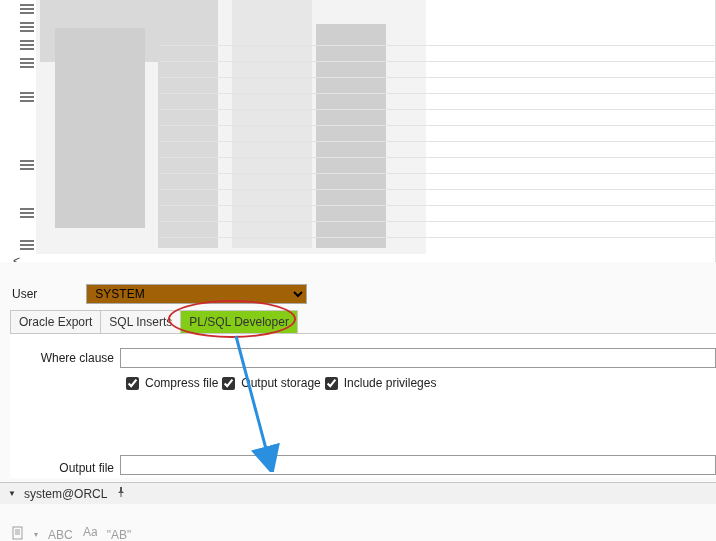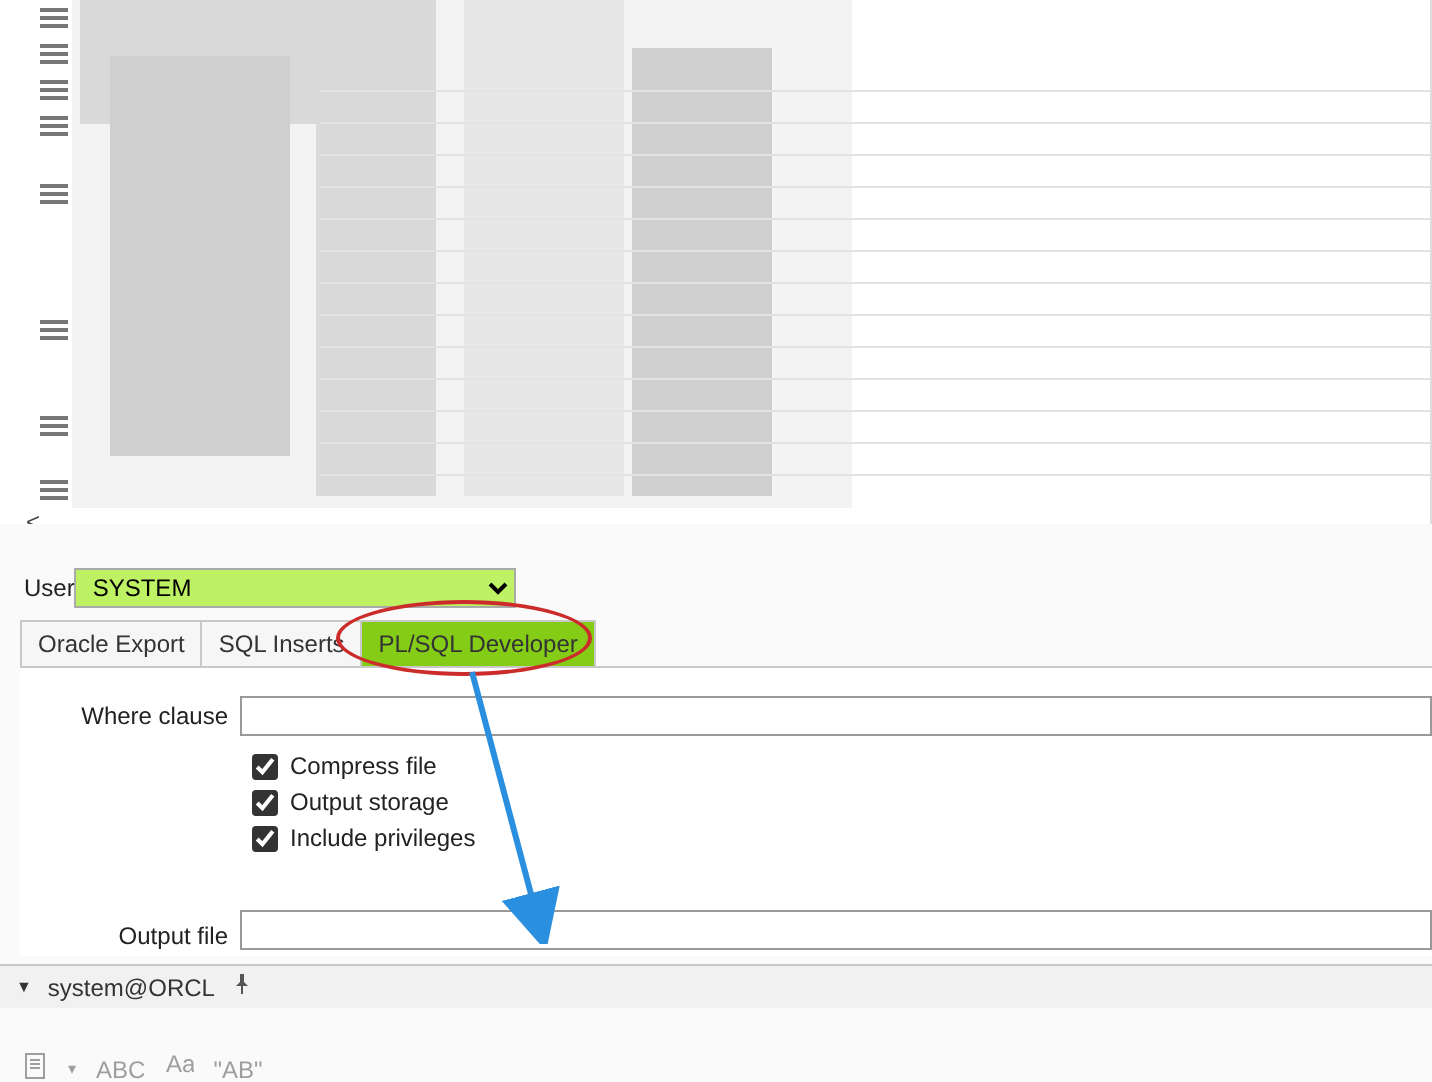--- a/index.html
+++ b/index.html
@@ -10,39 +10,39 @@
   .tree-area .blur { position: absolute; background: #e7e7e7; }
   .tree-area .blur.d1 { background: #d9d9d9; }
   .tree-area .blur.d2 { background: #cfcfcf; }
   .tree-area .blur.li { background: #f3f3f3; }
   .tree-icon { position: absolute; width: 14px; height: 11px; background: linear-gradient(#777 0 2px, transparent 2px 4px, #777 4px 6px, transparent 6px 8px, #777 8px 10px, transparent 10px); left: 20px; }
   .right-lines { position: absolute; left: 160px; right: 0; top: 30px; bottom: 10px; }
   .rl { height: 16px; border-bottom: 1px solid #e3e3e3; }
   .scroll-left-ind { position: absolute; left: 13px; top: 254px; color: #444; }
 
   
-  .user-row { position: absolute; left: 12px; top: 284px; display: flex; align-items: center; gap: 0; }
+  .user-row { position: absolute; left: 12px; top: 284px; display: flex; align-items: center; gap: 12px; }
   .user-row label { color: #222; }
-  .user-row select { width: 221px; height: 20px; border: 1px solid #aaa; background: #bef264; padding: 0 4px; }
+  .user-row select { width: 221px; height: 20px; border: 1px solid #aaa; background: #a16207; padding: 0 4px; margin-left: 37px; }
 
   
   .tabs { position: absolute; left: 10px; top: 310px; display: flex; }
   .tab { border: 1px solid #c8c8c8; padding: 4px 8px; background: #f6f6f6; color: #333; margin-right: -1px; }
   .tab.active { background: #84cc16; border-bottom: 1px solid #fff; }
   .tab-body { position: absolute; left: 10px; right: 0; top: 333px; height: 145px; border-top: 1px solid #c8c8c8; background: #fff; padding: 14px 0 0 0; }
 
   
   .ann-ellipse { position: absolute; left: 168px; top: 300px; width: 128px; height: 38px; border: 2px solid #cc2b2b; border-radius: 50% / 50%; pointer-events: none; }
   .ann-arrow { position: absolute; left: 232px; top: 332px; width: 50px; height: 140px; pointer-events: none; }
 
   
   .frow { display: flex; align-items: center; margin-bottom: 8px; }
   .frow .lab { width: 110px; text-align: right; padding-right: 6px; color: #222; }
   .frow input[type=text] { flex: 1; height: 20px; border: 1px solid #999; background: #fff; padding: 0 4px; margin-right: 0; }
-  .chkcol { margin-left: 116px; display: flex; flex-direction: column; gap: 4px; }
+  .chkcol { margin-left: 116px; display: flex; flex-direction: row; gap: 4px; }
   .chk { display: flex; align-items: center; gap: 6px; color: #222; }
   .chk input { width: 13px; height: 13px; accent-color: #333; }
 
   .output-row { position: absolute; left: 10px; top: 455px; right: 0; display: flex; align-items: flex-end; }
   .output-row .lab { width: 110px; text-align: right; padding-right: 6px; color: #222; }
   .output-row input { flex: 1; height: 20px; border: 1px solid #999; background: #fff; }
 
   
   .status { position: absolute; left: 0; right: 0; top: 482px; height: 22px; border-top: 1px solid #c8c8c8; background: #f1f1f1; display: flex; align-items: center; padding-left: 8px; gap: 8px; color: #333; }
   .tri { font-size: 8px; color: #333; }

